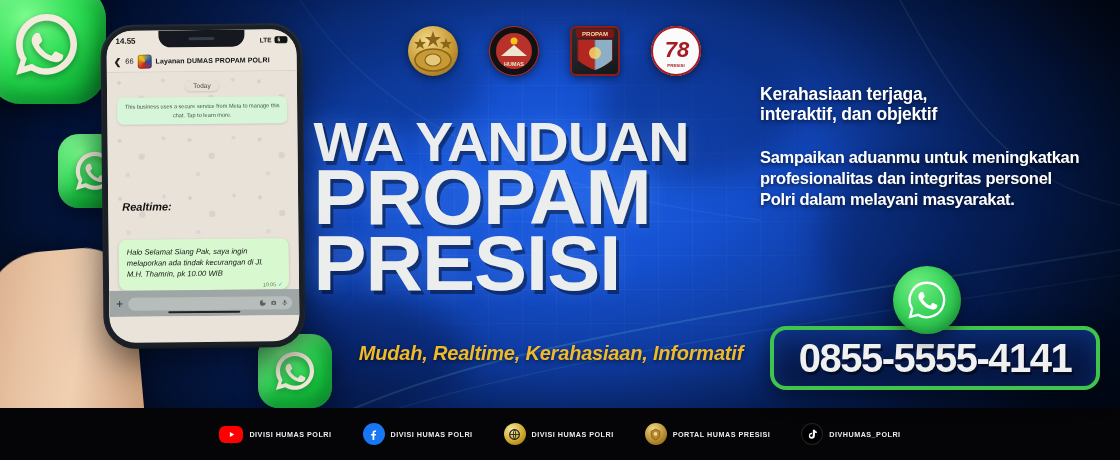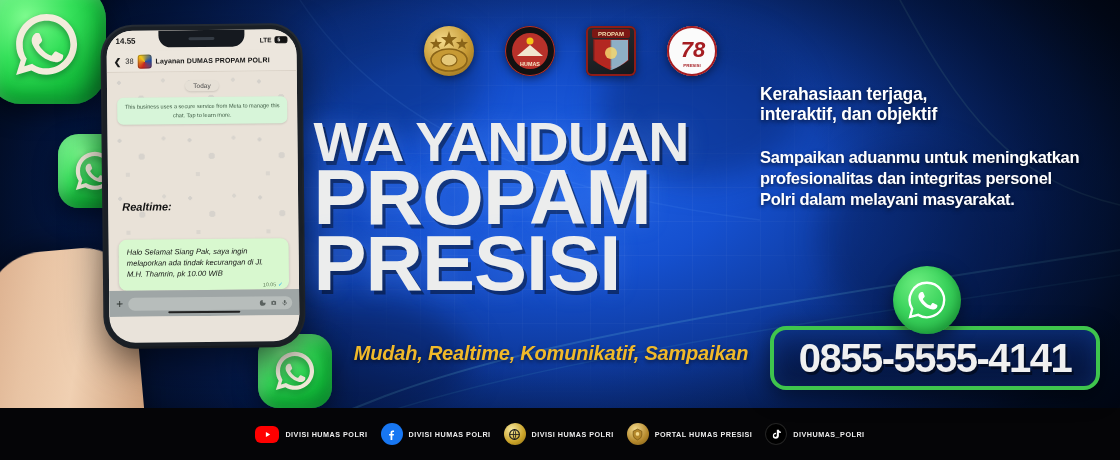--- a/index.html
+++ b/index.html
@@ -95,21 +95,21 @@
   .field { flex:1; height:13px; border-radius:8px; background:#b7bdbb; display:flex; align-items:center;
            justify-content:flex-end; gap:4px; padding-right:4px; }
   .mini { width:7px; height:7px; opacity:.75; }
   .homebar { position:absolute; left:50%; transform:translateX(-50%); bottom:3px; width:72px; height:2.5px;
              background:#222; border-radius:2px; }
   .hand { position:absolute; left:-10px; top:250px; width:150px; height:230px; border-radius:60px 50px 30px 20px;
           background:linear-gradient(105deg,#d8aa88 0%, #e8c3a3 30%, #f0d0b2 55%, #c99873 100%);
           filter:blur(.4px); box-shadow:0 -6px 26px rgba(0,0,0,.4); transform:rotate(-5deg); }
 
   
-  .emblems { position:absolute; left:424px; top:26px; display:flex; align-items:flex-end; gap:31px; }
+  .emblems { position:absolute; left:408px; top:26px; display:flex; align-items:flex-end; gap:31px; }
   .emb { width:50px; height:50px; border-radius:50%; display:flex; align-items:center; justify-content:center;
          font-size:6px; font-weight:bold; text-align:center; color:#fff; line-height:1.05; overflow:hidden;
          filter:drop-shadow(0 2px 5px rgba(0,0,0,.5)); }
   .emb1 { background:radial-gradient(circle at 38% 30%, #f3d98a, #c79a34 55%, #8a6418 100%); color:#5d4210; }
   .emb2 { background:radial-gradient(circle at 40% 30%, #2a2a2a, #0d0d0d 70%); box-shadow:inset 0 0 0 2px #b8312a; }
   .emb3 { border-radius:6px; background:linear-gradient(160deg,#2a2f33,#14171a); box-shadow:inset 0 0 0 2px #8e1c18; }
   .emb4 { background:radial-gradient(circle at 42% 30%, #fdfdfd, #efe8e4 70%); color:#a51d22; box-shadow:inset 0 0 0 2px #a51d22; }
 
   
   .headline { position:absolute; left:318px; top:118px; width:446px; text-align:left; }
@@ -142,21 +142,21 @@
 
   .phonebox { position:absolute; left:770px; top:326px; width:330px; height:64px; border-radius:16px;
               border:4px solid #3fc54d; background:linear-gradient(180deg, rgba(10,40,110,.75), rgba(4,18,56,.9));
               display:flex; align-items:center; justify-content:center; z-index:3;
               box-shadow:0 6px 22px rgba(0,0,0,.5), inset 0 0 22px rgba(30,90,200,.3); }
   .phonenum { font-size:40px; font-weight:bold; color:#f0f0f0; letter-spacing:-1.5px;
               text-shadow:2px 3px 0 rgba(0,0,0,.45); }
 
   
   .footer { position:absolute; left:0; right:0; bottom:0; height:52px; background:#050507;
-            display:flex; align-items:center; justify-content:center; gap:13px; padding:0 18px; }
+            display:flex; align-items:center; justify-content:center; gap:31px; padding:0 18px; }
   .social { display:flex; align-items:center; gap:6px; }
   .sico { width:22px; height:22px; border-radius:50%; display:flex; align-items:center; justify-content:center; flex:0 0 auto; }
   .sico svg { width:13px; height:13px; }
   .yt { background:#ff0000; border-radius:6px; width:24px; height:17px; }
   .fb { background:#1877f2; }
   .xx { background:#000; box-shadow:inset 0 0 0 1px #333; }
   .ig { background:radial-gradient(circle at 30% 107%, #fdf497 0%, #fd5949 45%, #d6249f 60%, #285AEB 90%); }
   .tt { background:#000; box-shadow:inset 0 0 0 1px #222; }
   .ws { background:radial-gradient(circle at 35% 30%,#f7e9a0,#c9a227 60%,#8a6c14); }
   .pp { background:radial-gradient(circle at 38% 28%, #f3d98a, #b4882c 60%, #7a5a14); }
@@ -221,21 +221,21 @@
         <span class="sb-right">
           <span>LTE</span>
           <span class="batt">
               <span>5</span>
             </span>
         </span>
       </div>
 
       <div class="chathdr">
         <span class="back">❮</span>
-        <span class="unread">38</span>
+        <span class="unread">66</span>
         <span class="avatar"></span>
         <span class="chatname">Layanan DUMAS PROPAM POLRI</span>
       </div>
 
       <div class="chatbody">
         <div class="wallpaper"></div>
         <div class="daypill">Today</div>
         <div class="notice">This business uses a secure service from Meta to manage this chat. Tap to learn more.</div>
 
         <div class="pelapor">Realtime:</div>
@@ -308,21 +308,21 @@
       </svg>
     </div>
   </div>
 
   <div class="headline">
     <div class="hl hl1">WA YANDUAN</div>
     <div class="hl hl2">PROPAM</div>
     <div class="hl hl3">PRESISI</div>
   </div>
 
-  <div class="tagline">Mudah, Realtime, Komunikatif, Sampaikan</div>
+  <div class="tagline">Mudah, Realtime, Kerahasiaan, Informatif</div>
 
   <div class="rcol">
     <div class="rtitle" style="white-space:pre-line">Kerahasiaan terjaga,
 interaktif, dan objektif</div>
     <div class="rbody">Sampaikan aduanmu untuk meningkatkan profesionalitas dan integritas personel Polri dalam melayani masyarakat.</div>
   </div>
 
   <div class="wabadge">
     <svg viewBox="0 0 24 24">
         <path fill="none" stroke="#fff" stroke-width="1.3" d="M12 2.6A9.4 9.4 0 0 0 3.9 16.9L2.8 21.2l4.4-1.1A9.4 9.4 0 1 0 12 2.6z"></path>

